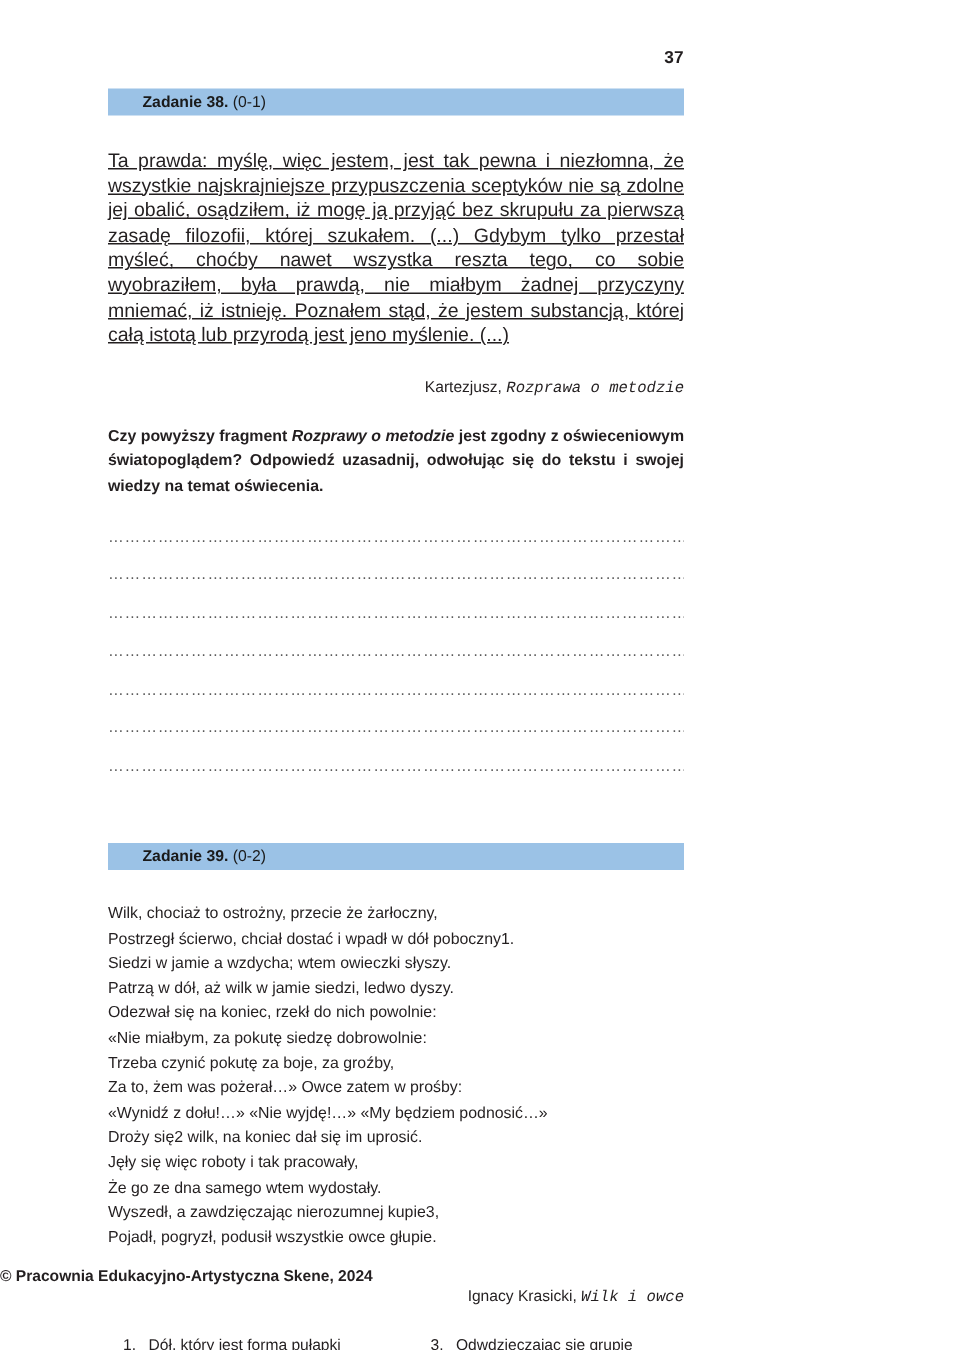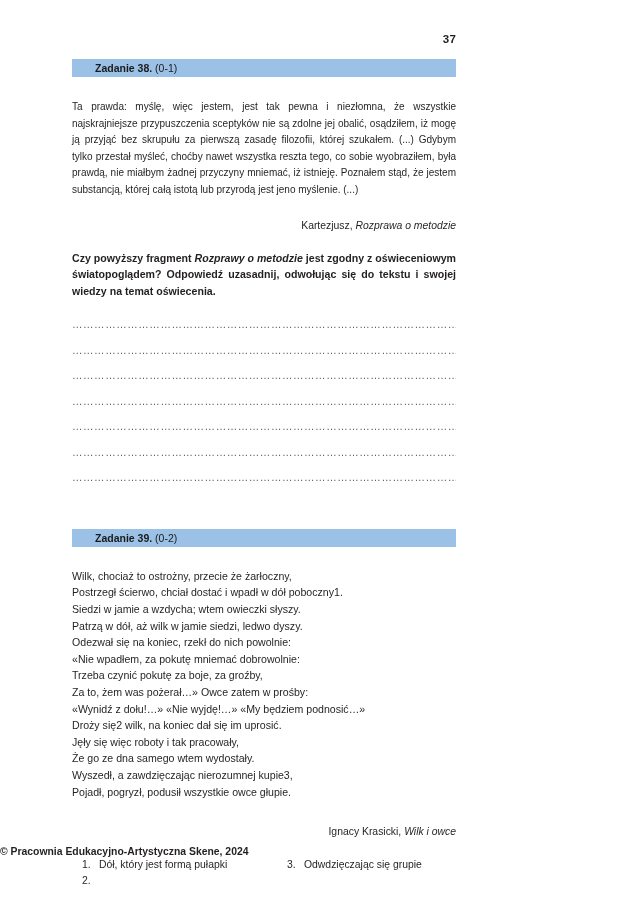--- a/index.html
+++ b/index.html
@@ -41,34 +41,35 @@
     font-size: 10.5px;
     color: #1a1a1a;
     white-space: nowrap;
     box-sizing: border-box;
   }
   .task-bar .label { font-weight: bold; }
   .task-bar .points { font-weight: normal; }
 
   
   .prose {
-    font-size: 10px;
+    font-size: 13px;
     line-height: 16.6px;
     text-align: justify;
     color: #231f20;
+    text-decoration: underline;
   }
   .prose p { margin: 0; }
 
   .attribution {
     text-align: right;
     font-size: 10.4px;
     line-height: 16px;
     color: #231f20;
   }
-  .attribution .title { font-style: italic; }
+  .attribution .title { font-style: italic; font-family: Liberation Mono, monospace; }
 
   .question {
     font-weight: bold;
     font-size: 10.6px;
     line-height: 16.6px;
     text-align: justify;
     color: #231f20;
   }
   .question .title { font-style: italic; }
 
@@ -182,21 +183,21 @@
   </div>
 
   <div class="sp-20" style="height:21px"></div>
 
   <div class="poem" id="poem-body">
       <div>Wilk, chociaż to ostrożny, przecie że żarłoczny,</div>
       <div>Postrzegł ścierwo, chciał dostać i wpadł w dół poboczny1.</div>
       <div>Siedzi w jamie a wzdycha; wtem owieczki słyszy.</div>
       <div>Patrzą w dół, aż wilk w jamie siedzi, ledwo dyszy.</div>
       <div>Odezwał się na koniec, rzekł do nich powolnie:</div>
-      <div>«Nie wpadłem, za pokutę mniemać dobrowolnie:</div>
+      <div>«Nie miałbym, za pokutę siedzę dobrowolnie:</div>
       <div>Trzeba czynić pokutę za boje, za groźby,</div>
       <div>Za to, żem was pożerał…» Owce zatem w prośby:</div>
       <div>«Wynidź z dołu!…» «Nie wyjdę!…» «My będziem podnosić…»</div>
       <div>Droży się2 wilk, na koniec dał się im uprosić.</div>
       <div>Jęły się więc roboty i tak pracowały,</div>
       <div>Że go ze dna samego wtem wydostały.</div>
       <div>Wyszedł, a zawdzięczając nierozumnej kupie3,</div>
       <div>Pojadł, pogryzł, podusił wszystkie owce głupie.</div>
     </div>
 

